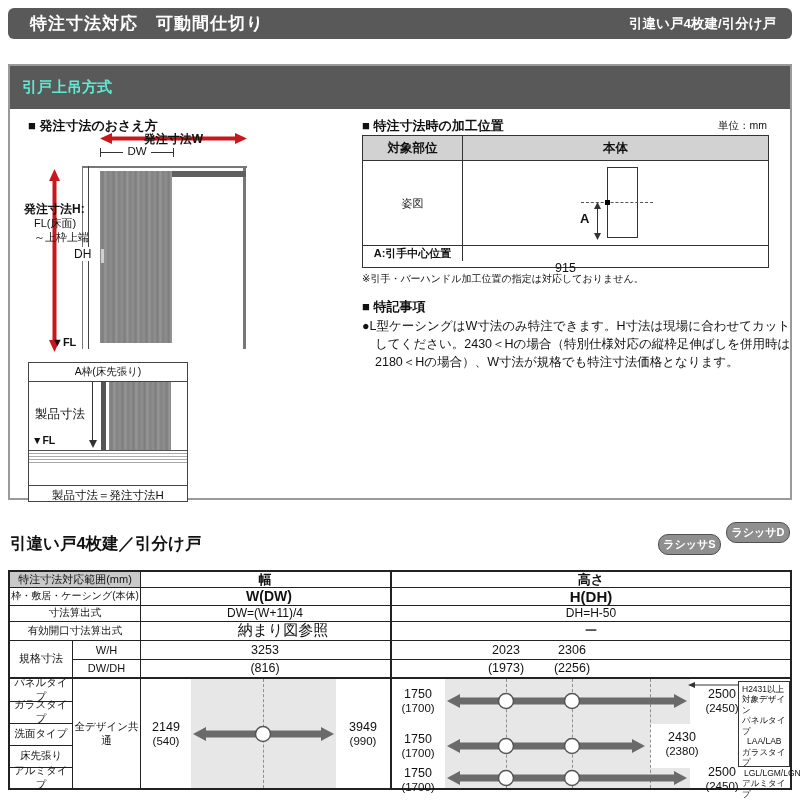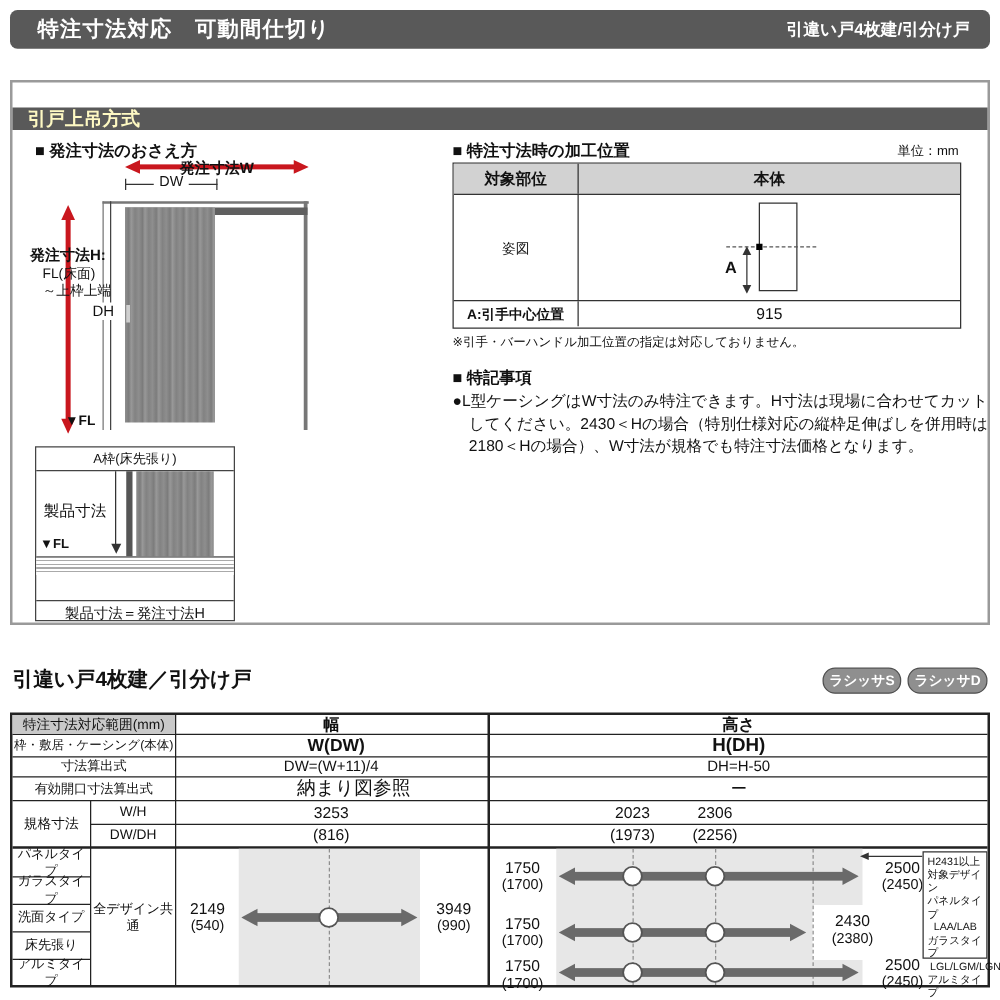--- a/index.html
+++ b/index.html
@@ -7,22 +7,22 @@
         font-family:"Liberation Sans","DejaVu Sans",sans-serif;color:#111;overflow:hidden;}
   .abs{position:absolute;box-sizing:border-box;}
   .cell{position:absolute;box-sizing:border-box;display:flex;align-items:center;justify-content:center;text-align:center;}
   
   .top-header{position:absolute;left:8px;top:8px;width:784px;height:31px;background:#595959;border-radius:6px;
               display:flex;align-items:center;justify-content:space-between;padding:0 16px 0 22px;box-sizing:border-box;}
   .th-left{color:#fff;font-size:17px;font-weight:bold;letter-spacing:1px;}
   .th-right{color:#fff;font-size:13.5px;font-weight:bold;}
   
   .sec1{position:absolute;left:8px;top:64px;width:784px;height:436px;border:2px solid #9a9a9a;box-sizing:border-box;background:#fff;}
-  .sec1-titlebar{height:18px;background:#595959;color:#fef9c3;font-size:15px;font-weight:bold;
-                 display:flex;align-items:center;padding-left:12px;margin-top:20px;}
+  .sec1-titlebar{height:43px;background:#595959;color:#5eead4;font-size:15px;font-weight:bold;
+                 display:flex;align-items:center;padding-left:12px;}
   .sec1-body{position:relative;width:100%;height:405px;}
   .h-block{font-size:13px;font-weight:bold;}
   .wood{background:repeating-linear-gradient(90deg,#8e8e8e 0px,#7c7c7c 3px,#989898 5px,#828282 8px,#8e8e8e 11px);}
   .dash-v{width:0;border-left:1px dashed #8f8f8f;}
   
   .ktable{border:1.5px solid #333;background:#fff;}
   .krow{display:flex;box-sizing:border-box;}
   .kc1{width:100px;border-right:1px solid #333;display:flex;align-items:center;justify-content:center;box-sizing:border-box;}
   .kc2{flex:1;display:flex;align-items:center;justify-content:center;position:relative;box-sizing:border-box;}
   
@@ -117,35 +117,35 @@
             <div class="abs" style="left:118px;top:41px;width:72px;border-top:1px dashed #555;"></div>
             <div class="abs" style="left:142px;top:39px;width:5px;height:5px;background:#000;"></div>
             <svg class="abs" style="left:130px;top:41px;" width="9" height="38">
               <line x1="4.5" y1="2" x2="4.5" y2="36" stroke="#333" stroke-width="1"></line>
               <polygon points="4.5,0 1,7 8,7" fill="#333"></polygon>
               <polygon points="4.5,38 1,31 8,31" fill="#333"></polygon>
             </svg>
             <div class="abs" style="left:117px;top:50px;font-size:13px;font-weight:bold;">A</div>
           </div>
         </div>
-        <div class="krow" style="height:20px;">
+        <div class="krow" style="height:20px;flex-direction:column;">
           <div class="kc1" style="font-size:11px;font-weight:bold;">A:引手中心位置</div>
           <div class="kc2" style="font-size:12.5px;">915</div>
         </div>
       </div>
       <div class="abs" style="left:352px;top:163px;font-size:10px;">※引手・バーハンドル加工位置の指定は対応しておりません。</div>
 
       <div class="abs h-block" style="left:352px;top:189px;">■ 特記事項</div>
       <div class="abs" style="left:352px;top:208px;width:430px;font-size:12.5px;line-height:1.45;padding-left:13px;text-indent:-13px;">●L型ケーシングはW寸法のみ特注できます。H寸法は現場に合わせてカットしてください。2430＜Hの場合（特別仕様対応の縦枠足伸ばしを併用時は2180＜Hの場合）、W寸法が規格でも特注寸法価格となります。</div>
     </div>
   </div>
 
   <div class="abs" style="left:10px;top:533px;font-size:16.5px;font-weight:bold;">引違い戸4枚建／引分け戸</div>
   <div class="tag" style="left:658px;top:534px;width:63px;">ラシッサS</div>
-  <div class="tag" style="left:726px;top:534px;width:64px;border-radius:10px;">ラシッサD</div>
+  <div class="tag" style="left:726px;top:522px;width:64px;border-radius:10px;">ラシッサD</div>
 
   <div class="btable">
 
     <div class="gline" style="left:0;top:15px;width:780px;height:1px;"></div>
     <div class="gline" style="left:0;top:33px;width:780px;height:1px;"></div>
     <div class="gline" style="left:0;top:49px;width:780px;height:1px;"></div>
     <div class="gline" style="left:0;top:68px;width:780px;height:1px;"></div>
     <div class="gline" style="left:62px;top:87px;width:718px;height:1px;"></div>
     <div class="gline" style="left:0;top:105px;width:780px;height:2px;"></div>
     <div class="gline" style="left:0;top:129px;width:62px;height:1px;"></div>

